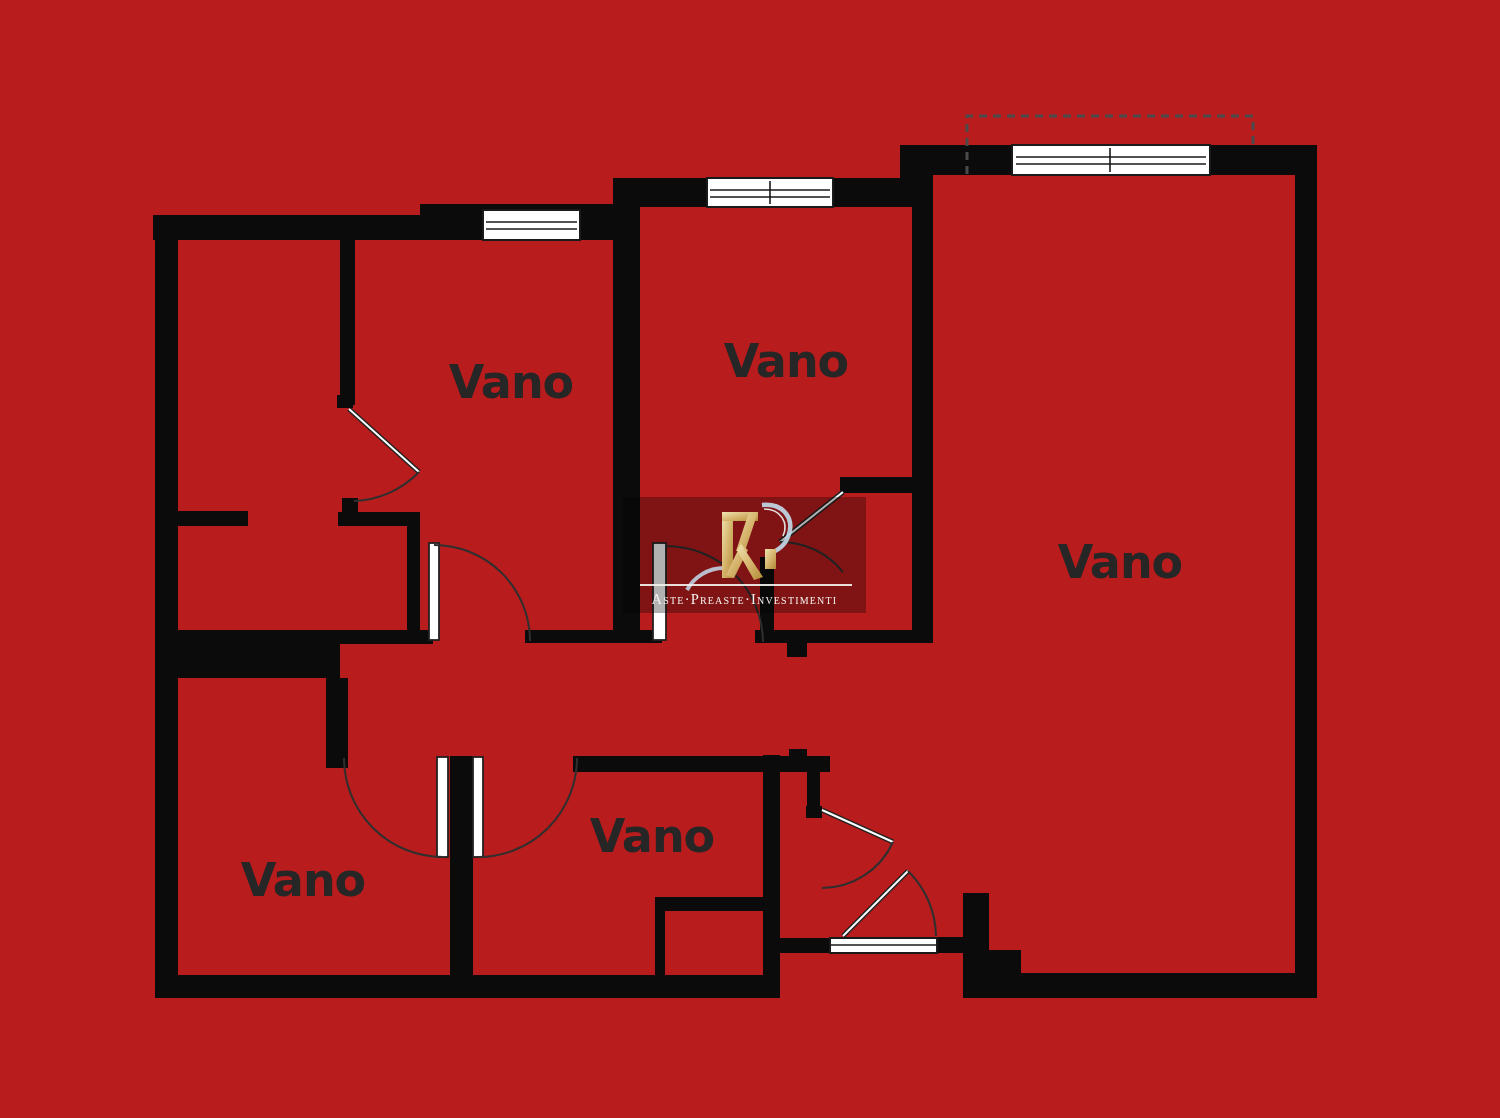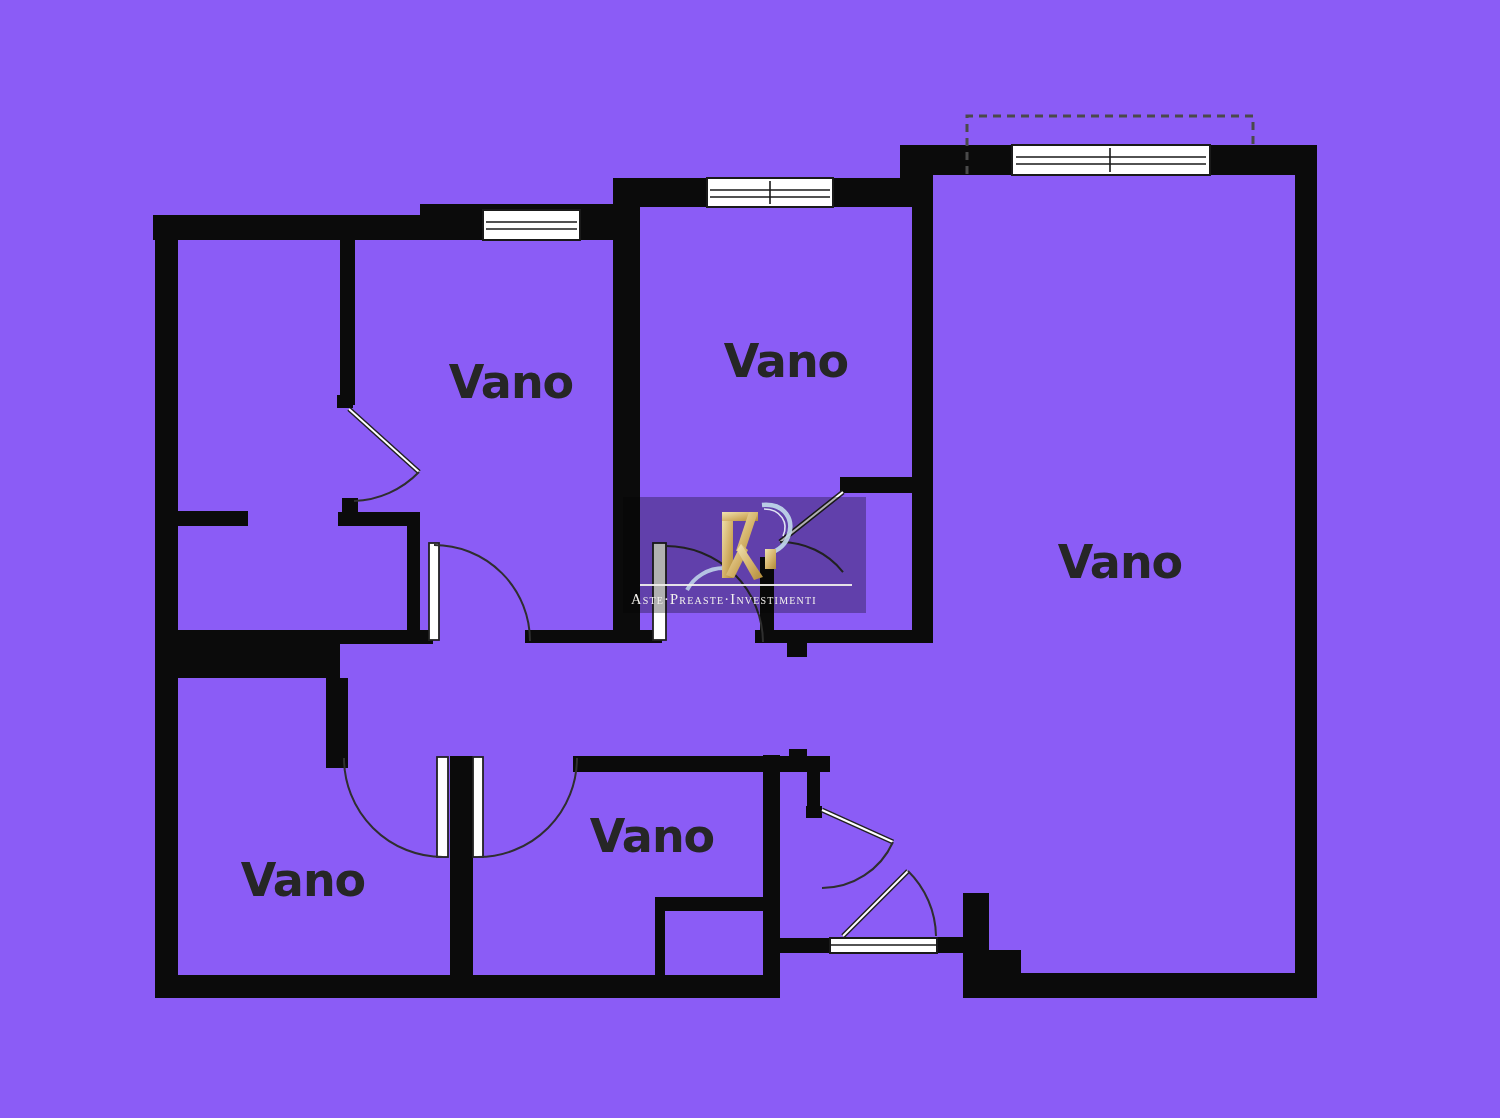--- a/index.html
+++ b/index.html
@@ -1,36 +1,36 @@
 <!DOCTYPE html>
 <html><head>
 <meta charset="utf-8">
 <style>
   html,body{margin:0;padding:0;background:#ffffff;}
-  .stage{position:relative;width:1500px;height:1118px;background:#8b5cf6;overflow:hidden;
+  .stage{position:relative;width:1500px;height:1118px;background:#b91c1c;overflow:hidden;
          font-family:"DejaVu Sans","Liberation Sans",sans-serif;}
   .plan-svg{position:absolute;left:0;top:0;width:1500px;height:1118px;}
   .wall{fill:#0b0b0b;}
   .win{fill:#ffffff;stroke:#1a1a1a;stroke-width:2;}
   .winline{stroke:#1a1a1a;stroke-width:1.6;fill:none;}
   .leaf{fill:#ffffff;stroke:#222222;stroke-width:1.8;}
   .leafline{stroke:#222222;stroke-width:5;fill:none;}
   .leafcore{stroke:#ffffff;stroke-width:2;fill:none;}
   .arc{stroke:#2f2f2f;stroke-width:2;fill:none;}
   .dash{stroke:#4a4a4a;stroke-width:3;fill:none;stroke-dasharray:8 6;}
   .room-label{font-family:"DejaVu Sans","Liberation Sans",sans-serif;font-weight:bold;
               font-size:46px;fill:#262626;letter-spacing:-1px;}
   
   .wm-box{position:absolute;left:623px;top:497px;width:243px;height:116px;
           background:#b1b1b1;mix-blend-mode:multiply;}
   .wm-content{position:absolute;left:623px;top:497px;width:243px;height:116px;}
   .wm-logo{position:absolute;left:0;top:0;width:243px;height:116px;}
   .wm-rule{position:absolute;left:17px;bottom:27px;width:212px;height:2px;
            background:#f2f0ec;opacity:.92;}
-  .wm-text{position:absolute;left:8px;bottom:5px;width:100%;text-align:left;
+  .wm-text{position:absolute;left:0;bottom:5px;width:100%;text-align:center;
            font-family:"Liberation Serif","DejaVu Serif",serif;
            font-variant:small-caps;font-size:14.5px;letter-spacing:1.2px;
            color:#f3f1ed;white-space:nowrap;}
 </style>
 </head>
 <body>
 
 <div class="stage">
 
   <svg class="plan-svg" viewBox="0 0 1500 1118">

